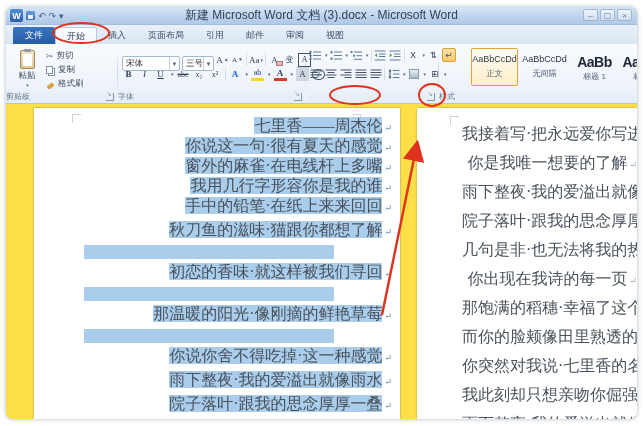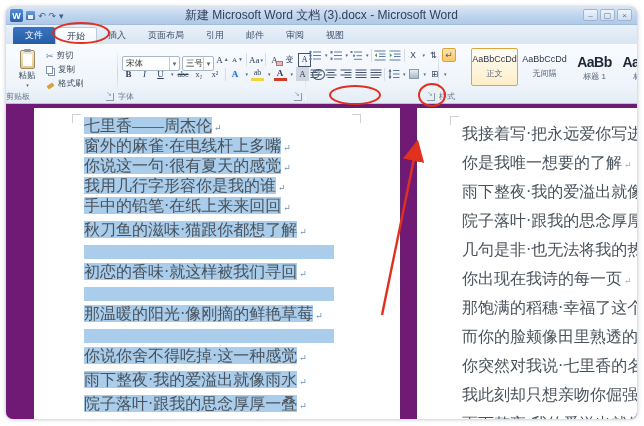--- a/index.html
+++ b/index.html
@@ -99,21 +99,21 @@
   .cards { position:absolute; left:4px; top:4px; display:flex; gap:3px;padding-left:28px; }
   .card { width:47px; height:38px; border:1px solid transparent; border-radius:2px; text-align:center;
     padding-top:5px; white-space:nowrap; overflow:hidden; }
   .card.selected { border-color:#e2a33d; background:linear-gradient(#fffdf6,#fdeec8); }
   .card .prev { font-size:9px; color:#2d3748; }
   .card.large .prev { font-size:14px; font-weight:bold; color:#1d2635; letter-spacing:-.5px; }
   .card .sname { font-size:8px; color:#55637a; margin-top:4px; }
   .card.large .sname { margin-top:1px; }
 
   
-  .docarea { position:absolute; left:0; top:97px; width:100%; height:315px; background:#701a75; }
+  .docarea { position:absolute; left:0; top:97px; width:100%; height:315px; background:#fde047;text-align:right; }
   .page { position:absolute; top:4px; height:311px; background:#fff; box-shadow:0 0 2px rgba(60,70,80,.5); }
   .page-left { left:28px; width:366px; }
   .page-right { left:411px; width:220px; }
   .cmark { position:absolute; width:9px; height:9px; border-left:1px solid #cdd2d8; border-top:1px solid #cdd2d8; }
   .doc { color:#49525c; font-size:16px; line-height:18px; font-family:"Liberation Serif","DejaVu Serif",serif; }
   .ltext { position:absolute; left:50px; top:9px; right:8px; }
   .para { margin-top:4px; } .para:first-child { margin-top:0; }
   .para.blank { height:14px; width:250px; background:#a9cdeb; }
   .line { white-space:nowrap; }
   .line .hl { background:#a9cdeb; }
@@ -355,22 +355,22 @@
     </div>
   </div>
 
   <div class="docarea">
     <div class="page page-left">
       <div class="cmark" style="left:38px;top:6px;"></div>
       <div class="cmark" style="left:318px;top:6px;border-left:none;border-right:1px solid #cdd2d8;"></div>
       <div class="ltext doc">
           <div class="para">
             <div class="line hl-mark"><span class="hl">七里香——周杰伦</span></div>
+            <div class="line hl-mark"><span class="hl">你说这一句·很有夏天的感觉</span></div>
             <div class="line hl-mark"><span class="hl">窗外的麻雀·在电线杆上多嘴</span></div>
-            <div class="line hl-mark"><span class="hl">你说这一句·很有夏天的感觉</span></div>
             <div class="line hl-mark"><span class="hl">我用几行字形容你是我的谁</span></div>
             <div class="line hl-mark"><span class="hl">手中的铅笔·在纸上来来回回</span></div>
           </div>
           <div class="para">
             <div class="line hl-mark"><span class="hl">秋刀鱼的滋味·猫跟你都想了解</span></div>
           </div>
           <div class="para blank"></div>
           <div class="para">
             <div class="line hl-mark"><span class="hl">初恋的香味·就这样被我们寻回</span></div>
           </div>

